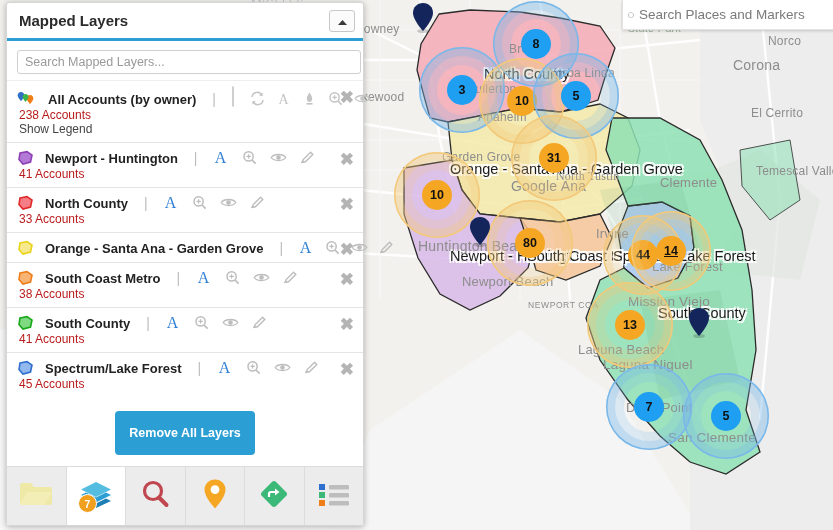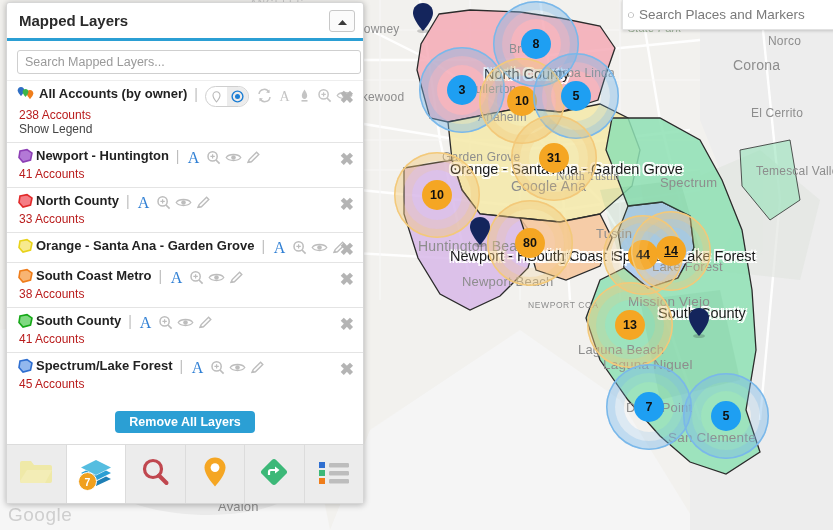--- a/index.html
+++ b/index.html
@@ -145,22 +145,22 @@
   .search-wrap input::placeholder { color:#9a9a9a; }
 
   .layer-list { padding: 0 0 4px 0; }
   .layer-item {
     border-bottom: 1px solid #e4e4e4;
     padding: 5px 10px 6px 10px;
     position: relative;
   }
   .layer-item:first-child { border-top: 1px solid #eeeeee; }
   .layer-row {
-    display: flex; align-items: flex-start;
-    gap: 2px;
+    display: flex; align-items: flex-end;
+    gap: 11px;
   }
   .layer-name {
     font-size: 13px; font-weight: 700; color: #222;
     white-space: nowrap;
   }
   .vbar { color:#bdbdbd; font-size:14px; margin: 0 3px 0 5px; }
   .layer-sub {
     font-size: 12px; color: #b91c1c; margin-top: 1px;
     margin-left: 2px;
   }
@@ -194,21 +194,21 @@
 
   .remove-wrap {
     display: flex; justify-content: center;
     padding: 10px 0 11px 0;
   }
   .remove-btn {
     background: #2b9fd4;
     color: #fff;
     font-size: 12.5px; font-weight: 700;
     border: none; border-radius: 4px;
-    padding: 4px 14px;
+    padding: 15px 14px;
     cursor: pointer;
     font-family: "Liberation Sans", sans-serif;
   }
 
   .tabbar {
     display: flex;
     border-top: 1px solid #dcdcdc;
     background: #ececec;
     height: 58px;
   }
@@ -304,24 +304,24 @@
     <div class="map-label city" style="left:549px; top:66px;">Yorba Linda</div>
     <div class="map-label city" style="left:468px; top:82px;">Fullerton</div>
     <div class="map-label city" style="left:478px; top:110px;">Anaheim</div>
     <div class="map-label city" style="left:768px; top:34px;">Norco</div>
     <div class="map-label city" style="left:733px; top:57px; font-size:14px;">Corona</div>
     <div class="map-label city" style="left:751px; top:106px;">El Cerrito</div>
     <div class="map-label city" style="left:756px; top:164px;">Temescal Valley</div>
     <div class="map-label city" style="left:442px; top:150px;">Garden Grove</div>
     <div class="map-label city" style="left:511px; top:178px; font-size:14px;">Google Ana</div>
     <div class="map-label city" style="left:556px; top:169px;font-family:Liberation Serif, serif;">North Tustin</div>
-    <div class="map-label city" style="left:660px; top:175px; font-size:13px;">Spectrum</div>
+    <div class="map-label city" style="left:660px; top:175px; font-size:13px;">Clemente</div>
     <div class="map-label city" style="left:418px; top:238px; font-size:14px;">Huntington Beach</div>
     <div class="map-label city" style="left:462px; top:274px; font-size:13px;">Newport Beach</div>
-    <div class="map-label city" style="left:596px; top:226px; font-size:13px;">Tustin</div>
+    <div class="map-label city" style="left:596px; top:226px; font-size:13px;">Irvine</div>
     <div class="map-label city" style="left:652px; top:259px; font-size:13px;">Lake Forest</div>
     <div class="map-label city" style="left:628px; top:294px; font-size:13.5px;">Mission Viejo</div>
     <div class="map-label city" style="left:578px; top:342px; font-size:13px;">Laguna Beach</div>
     <div class="map-label city" style="left:603px; top:357px; font-size:13.5px;">Laguna Niguel</div>
     <div class="map-label city" style="left:626px; top:400px; font-size:13px;">Dana Point</div>
     <div class="map-label city" style="left:668px; top:430px; font-size:13.5px;">San Clemente</div>
     <div class="map-label city" style="left:218px; top:499px; font-size:13px;">Avalon</div>
     <div class="map-label city" style="left:160px; top:468px; font-style:italic;">Island</div>
     <div class="map-label city" style="left:528px; top:300px; font-size:8.5px; letter-spacing:.6px;">NEWPORT COA</div>
     <div class="map-label park" style="left:628px; top:22px; font-size:11px;">State Park</div>

